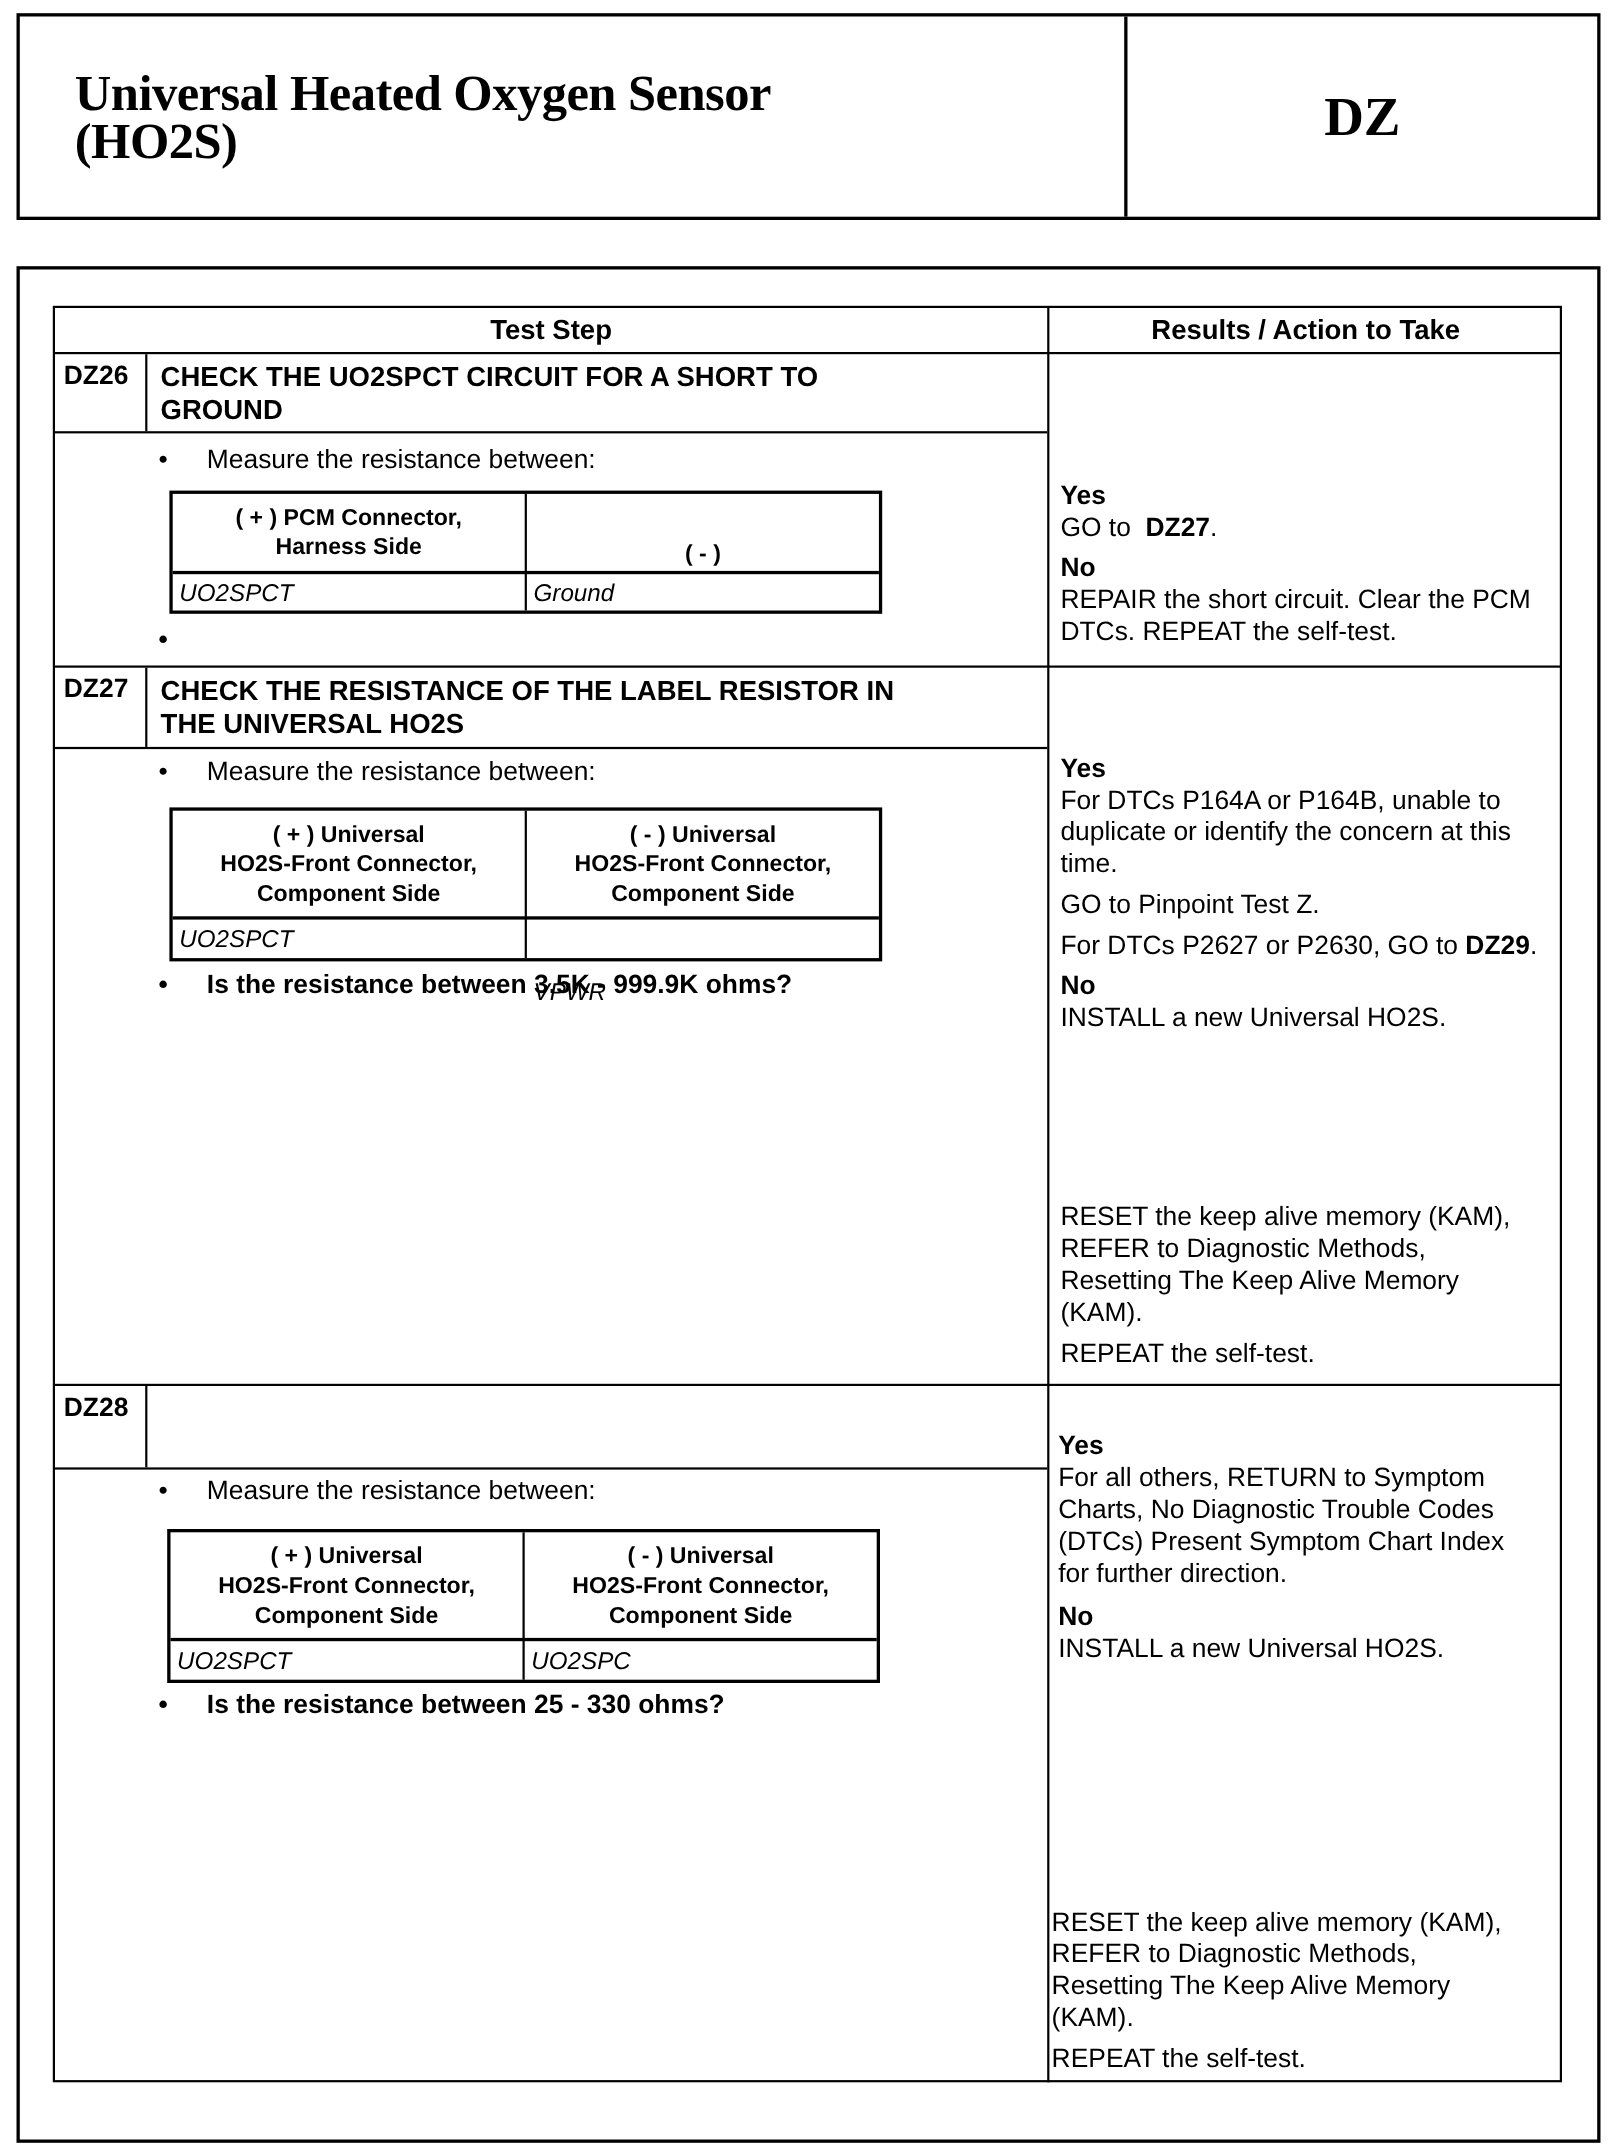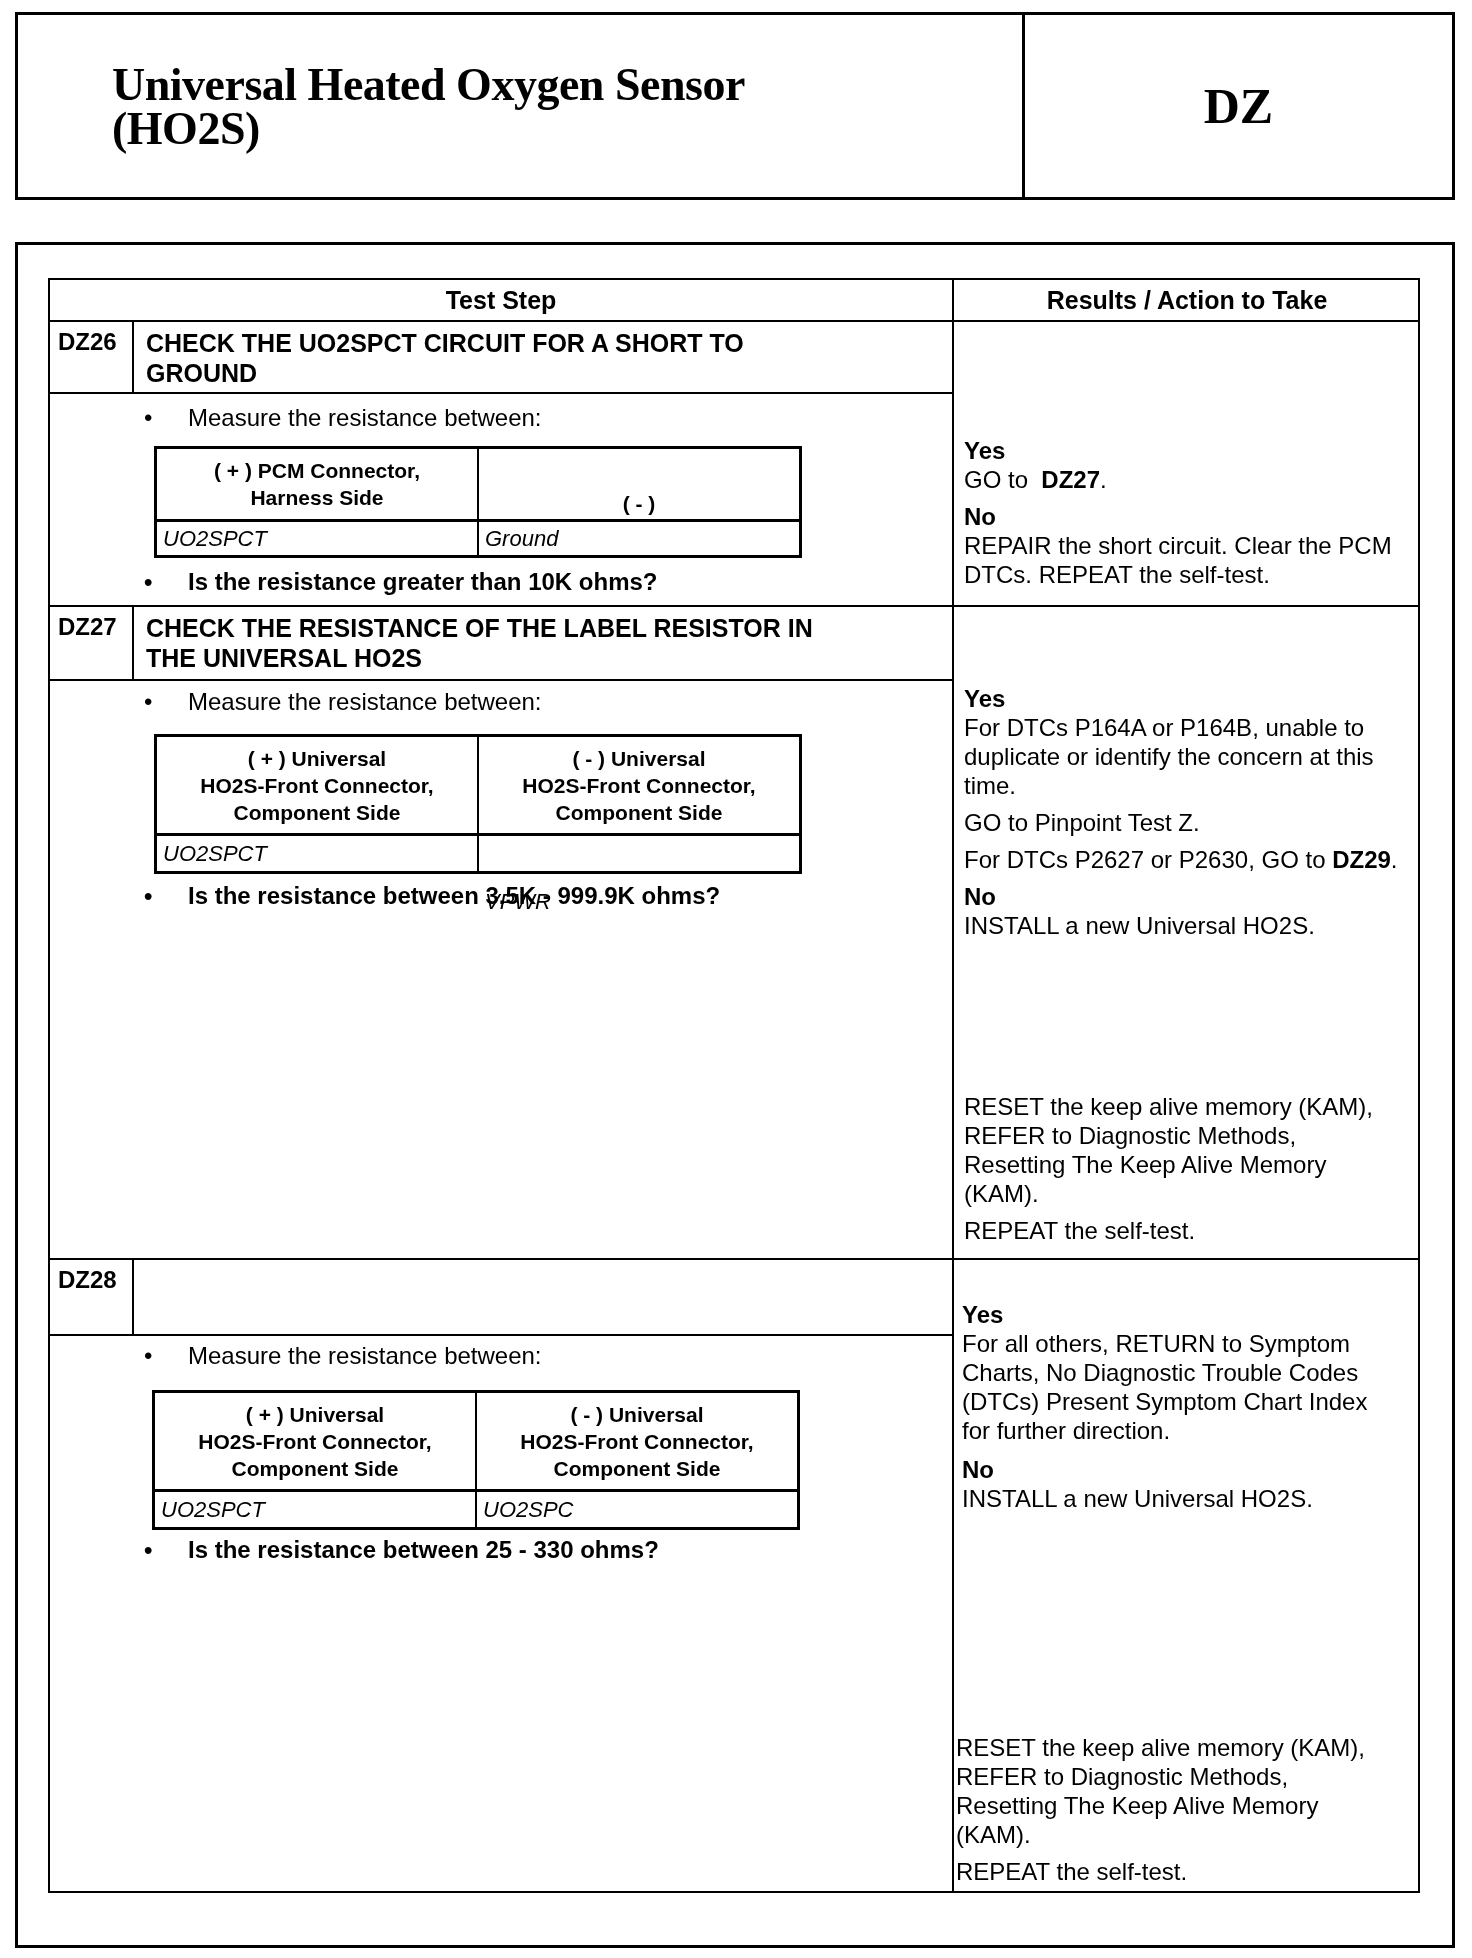--- a/index.html
+++ b/index.html
@@ -1,19 +1,19 @@
 <!DOCTYPE html>
 <html><head>
 <meta charset="utf-8">
 <style>
   html, body { margin:0; padding:0; background:#ffffff; }
   body { width:1472px; height:1958px; position:relative; overflow:hidden; color:#000; font-family:"Liberation Sans", sans-serif; }
 
   .header-box { position:absolute; left:15px; top:12px; width:1440px; height:188px; border:3px solid #000; box-sizing:border-box; }
-  .header-title { position:absolute; left:50px; top:48px; width:900px; font-family:"Liberation Serif", serif; font-weight:bold; font-size:46px; line-height:44px; letter-spacing:-0.5px;margin-left:44px; }
+  .header-title { position:absolute; left:50px; top:48px; width:900px; font-family:"Liberation Serif", serif; font-weight:bold; font-size:46px; line-height:44px; letter-spacing:-0.5px; }
   .header-divider { position:absolute; left:1004px; top:0; width:3px; height:100%; background:#000; }
   .header-code { position:absolute; left:1007px; top:0; right:0; height:100%; display:flex; align-items:center; justify-content:center; font-family:"Liberation Serif", serif; font-weight:bold; font-size:50px; }
 
   .outer-frame { position:absolute; left:15px; top:242px; width:1440px; height:1706px; border:3px solid #000; box-sizing:border-box; }
 
   .tbl { position:absolute; left:48px; top:278px; width:1372px; height:1615px; border:2px solid #000; box-sizing:border-box; }
   .cell { position:absolute; box-sizing:border-box; }
   .hline { position:absolute; height:2px; background:#000; }
   .vline { position:absolute; width:2px; background:#000; }
 
@@ -82,21 +82,20 @@
       <div>( - )</div>
     </div>
     <div class="msep-h" style="top:70px;"></div>
     <div class="msep-v" style="left:320px;"></div>
     <div class="md" style="left:0;top:73px;width:320px;height:34px;">UO2SPCT</div>
     <div class="md" style="left:322px;top:73px;width:320px;height:34px;">Ground</div>
   </div>
 
   <div class="bullet-row bold" style="left:84px;top:288px;">
     <span class="dot">•</span>
-    <span>Is the resistance greater than 10K ohms?</span>
   </div>
 
   <div class="result" style="left:914px;top:156px;">
     <div class="lbl">Yes</div>
     <p><span>GO to </span>&nbsp;<b>DZ27</b><span>.</span></p>
     <div class="lbl">No</div>
     <p>REPAIR the short circuit. Clear the PCM DTCs. REPEAT the self-test.</p>
   </div>
 
   <div class="hline" style="left:0;top:325px;width:1370px;"></div>

